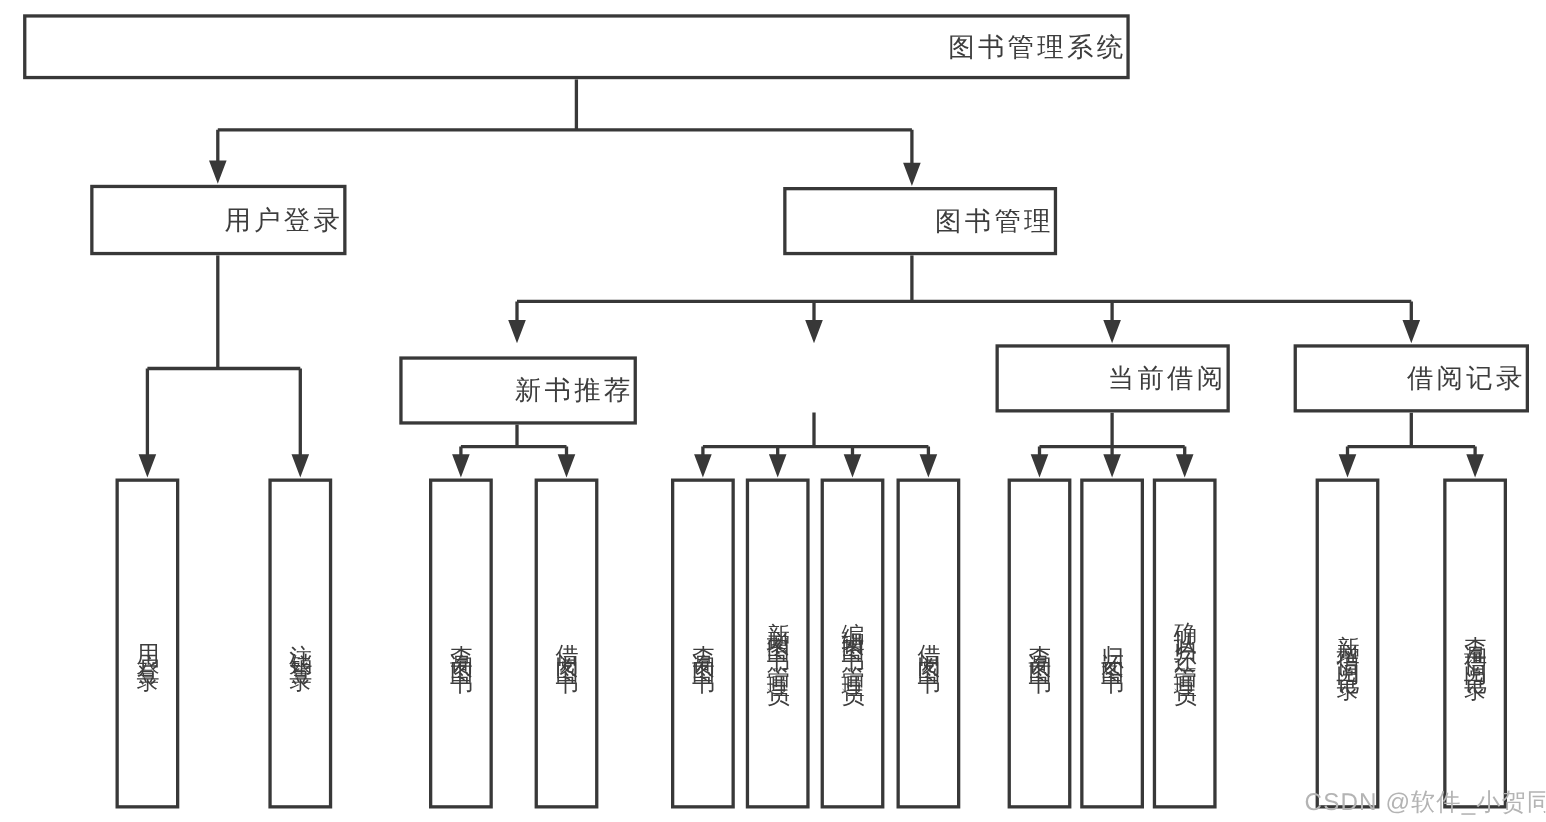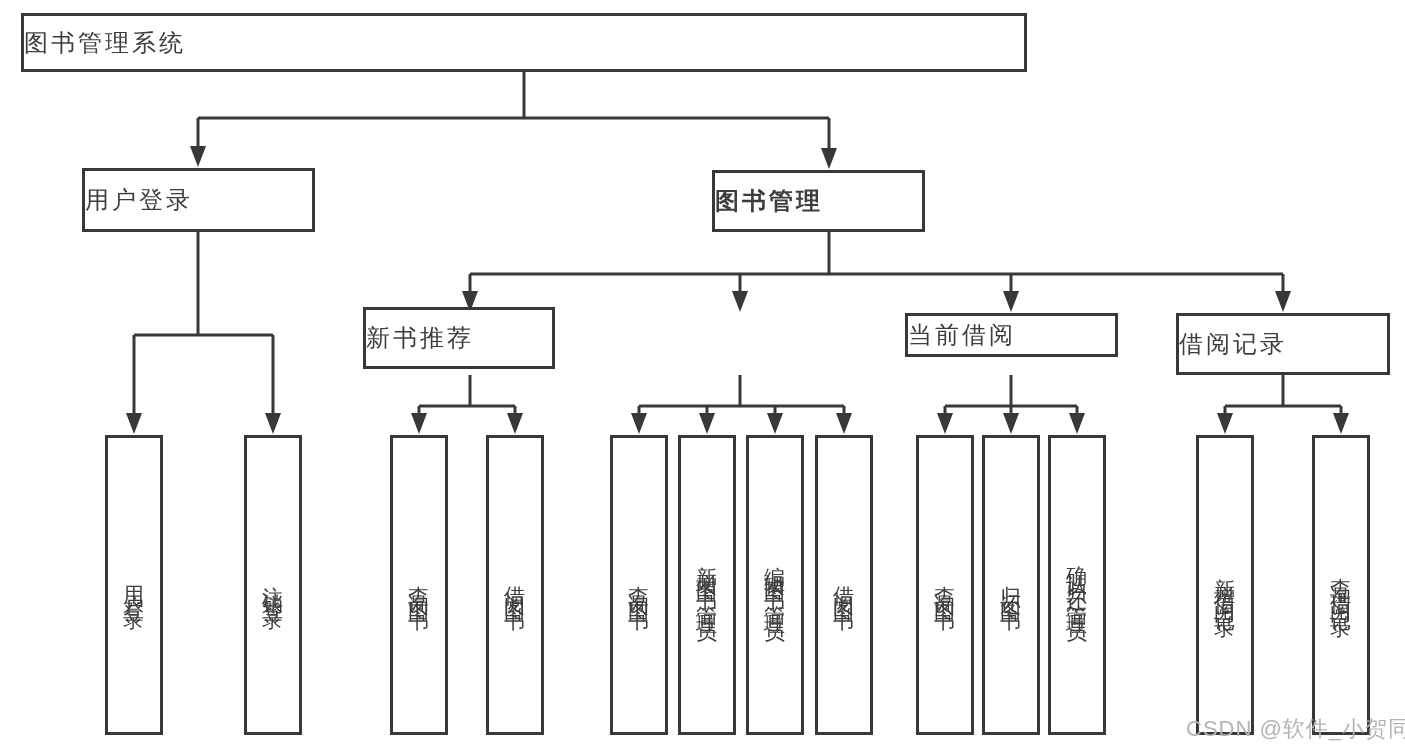--- a/index.html
+++ b/index.html
@@ -4,21 +4,21 @@
 <style>
   html,body { margin:0; padding:0; background:#ffffff; }
   .canvas {
     position:relative; width:1405px; height:747px; background:#ffffff;
     font-family:"Liberation Sans", sans-serif; overflow:hidden;
   }
   svg.connectors { position:absolute; left:0; top:0; z-index:1; }
   .box {
     position:absolute; box-sizing:border-box; z-index:2;
     border:3px solid #383838; background:#ffffff;
-    display:flex; align-items:center; justify-content:flex-start;
+    display:flex; align-items:center; justify-content:flex-end;
     color:#3d3d3d; font-size:24px; letter-spacing:3px; white-space:nowrap;
   }
   .leaf {
     position:absolute; box-sizing:border-box; z-index:2;
     border:3px solid #383838; background:#ffffff;
     display:flex; align-items:center; justify-content:center;
     color:#3d3d3d;
   }
   .leaf > span {
     writing-mode: vertical-rl; text-orientation: mixed;
@@ -64,28 +64,28 @@
              M1333,413 h16 l-8,21 z"></path>
   </svg>
 
   <div class="box" style="left:21px; top:13px; width:1006px; height:59px;">
     <span>图书管理系统</span>
   </div>
 
   <div class="box" style="left:82px; top:168px; width:233px; height:64px;">
     <span>用户登录</span>
   </div>
-  <div class="box" style="left:712px; top:170px; width:213px; height:62px;font-weight:bold;">
+  <div class="box" style="left:712px; top:170px; width:249px; height:62px;">
     <span>图书管理</span>
   </div>
 
-  <div class="box" style="left:363px; top:307px; width:192px; height:62px;font-family:Liberation Mono, monospace;">
+  <div class="box" style="left:363px; top:324px; width:216px; height:62px;font-family:Liberation Mono, monospace;">
     <span>新书推荐</span>
   </div>
-  <div class="box" style="left:905px; top:313px; width:213px; height:44px;">
+  <div class="box" style="left:905px; top:313px; width:213px; height:62px;">
     <span>当前借阅</span>
   </div>
   <div class="box" style="left:1176px; top:313px; width:214px; height:62px;">
     <span>借阅记录</span>
   </div>
 
   <div class="leaf" style="left:105px; top:435px; width:58px; height:300px;">
     <span>用户登录</span>
   </div>
   <div class="leaf" style="left:244px; top:435px; width:58px; height:300px;">

